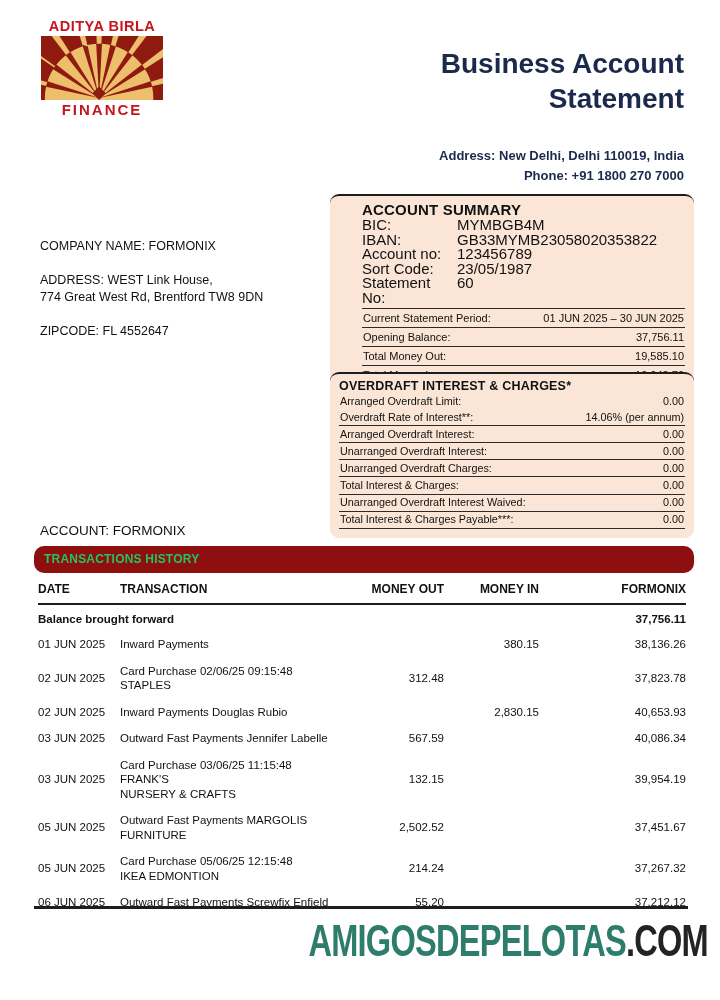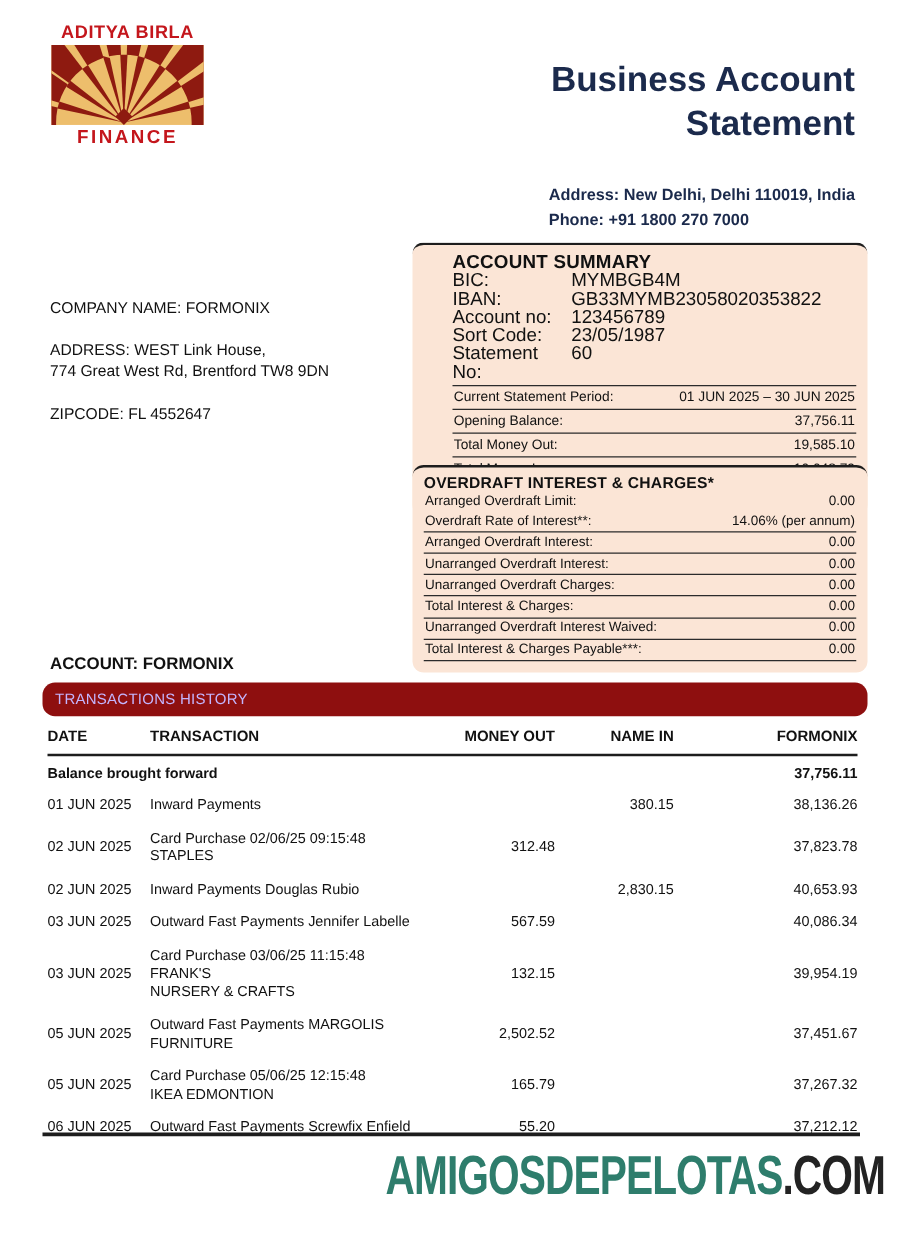--- a/index.html
+++ b/index.html
@@ -22,21 +22,21 @@
   .brand-bottom {
     color:var(--brand-red,#C4161C); font-weight:bold; font-size:15px;
     letter-spacing:2px; margin-top:1px;
   }
 
   .title-block { position:absolute; top:46px; right:36px; text-align:right; }
   .doc-title {
     margin:0; color:var(--navy,#1B2A4C); font-weight:bold;
     font-size:28px; line-height:1.25;
   }
-  .contact-block { position:absolute; top:146px; right:36px; }
+  .contact-block { position:absolute; top:146px; right:36px; text-align:right; }
   .contact-line {
     color:var(--navy,#1B2A4C); font-weight:bold; font-size:13px; line-height:1.55;
   }
 
   
   .company { position:absolute; top:238px; left:40px; width:285px;
     font-weight:normal; font-size:12.5px; line-height:1.35; }
   .company .gap { margin-top:17px; }
 
   
@@ -66,27 +66,27 @@
 
   .odrow {
     display:flex; justify-content:space-between;
     font-size:10.8px; line-height:12.5px; padding:1.8px 1px;
     border-bottom:1.5px solid #2b2b2b;
   }
   .odrow.noline { border-bottom:none; }
 
   
   .account-heading { position:absolute; top:523px; left:40px;
-    font-weight:bold; font-size:13.5px; }
+    font-weight:normal; font-size:13.5px; }
 
   .trans-bar {
     position:absolute; top:546px; left:34px; right:26px; height:27px;
     background:var(--maroon-bar,#8E0F0F);
     border-radius:10px;
-    color:#c4b5fd; font-weight:normal; font-size:12px;
+    color:#22c55e; font-weight:bold; font-size:12px;
     line-height:27px; padding-left:10px; box-sizing:border-box;
     letter-spacing:0.2px;
   }
 
   .trans-table { position:absolute; top:582px; left:38px; width:648px; }
   .trow {
     display:grid;
     grid-template-columns:82px 232px 92px 95px 1fr;
     align-items:center;
   }
@@ -255,21 +255,21 @@
 
   <div class="account-heading">ACCOUNT: FORMONIX</div>
 
   <div class="trans-bar">TRANSACTIONS HISTORY</div>
 
   <div class="trans-table">
     <div class="trow thead">
       <span class="c-date">DATE</span>
       <span class="c-desc">TRANSACTION</span>
       <span class="c-out">MONEY OUT</span>
-      <span class="c-in">NAME IN</span>
+      <span class="c-in">MONEY IN</span>
       <span class="c-bal">FORMONIX</span>
     </div>
 
     <div class="trow opening">
       <span class="c-label">Balance brought forward</span>
       <span class="c-out"></span>
       <span class="c-in"></span>
       <span class="c-bal">37,756.11</span>
     </div>
 
@@ -317,21 +317,21 @@
       <span class="c-date">05 JUN 2025</span>
       <span class="c-desc"><span class="desc-l1">Outward Fast Payments MARGOLIS</span><span class="desc-l2">FURNITURE</span></span>
       <span class="c-out">2,502.52</span>
       <span class="c-in"></span>
       <span class="c-bal">37,451.67</span>
     </div>
 
     <div class="trow data">
       <span class="c-date">05 JUN 2025</span>
       <span class="c-desc"><span class="desc-l1">Card Purchase 05/06/25 12:15:48</span><span class="desc-l2">IKEA EDMONTION</span></span>
-      <span class="c-out">165.79</span>
+      <span class="c-out">214.24</span>
       <span class="c-in"></span>
       <span class="c-bal">37,267.32</span>
     </div>
 
     <div class="trow data">
       <span class="c-date">06 JUN 2025</span>
       <span class="c-desc"><span class="desc-l1">Outward Fast Payments Screwfix Enfield</span></span>
       <span class="c-out">55.20</span>
       <span class="c-in"></span>
       <span class="c-bal">37,212.12</span>

